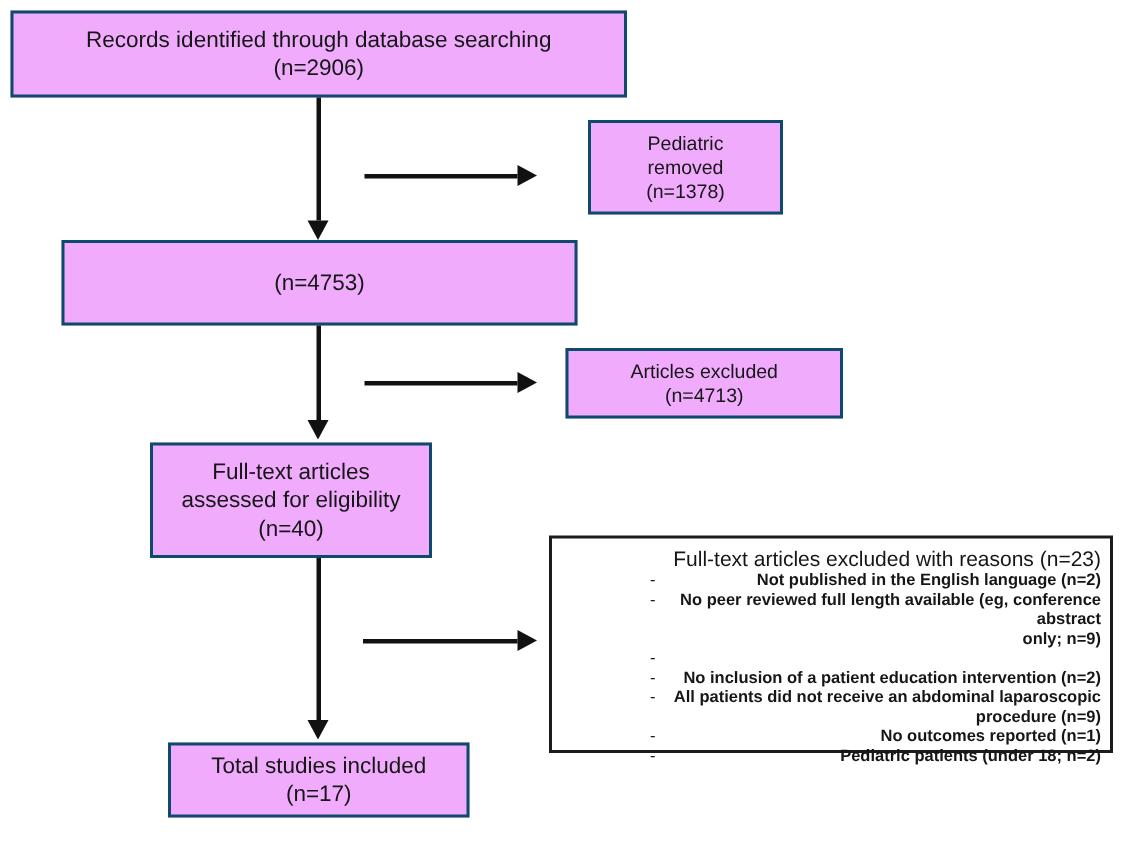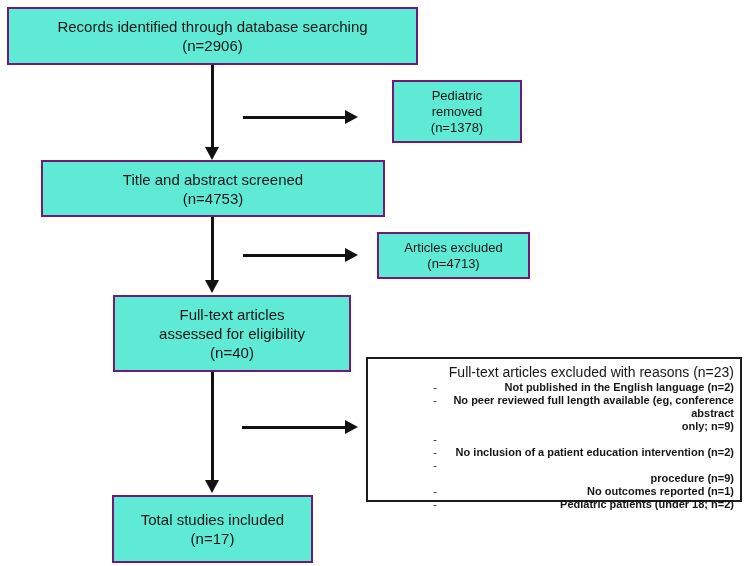--- a/index.html
+++ b/index.html
@@ -12,22 +12,22 @@
   .canvas {
     position: relative;
     width: 750px;
     height: 566px;
     background: #ffffff;
     overflow: hidden;
   }
   .box {
     position: absolute;
     box-sizing: border-box;
-    border: 2px solid #701a75;
-    background: #5eead4;
+    border: 2px solid #0c4a6e;
+    background: #f0abfc;
     display: flex;
     flex-direction: column;
     align-items: center;
     justify-content: center;
     text-align: center;
   }
   .ln { display: block; }
   .f15 { font-size: 15px; line-height: 19px; }
   .f13 { font-size: 13px; line-height: 16px; }
 
@@ -95,30 +95,29 @@
     <span class="ln">(n=2906)</span>
   </div>
 
   <div class="box f13" style="left:392px; top:80px; width:130px; height:63px;">
     <span class="ln">Pediatric</span>
     <span class="ln">removed</span>
     <span class="ln">(n=1378)</span>
   </div>
 
   <div class="box f15" style="left:41px; top:160px; width:344px; height:57px;">
-    <span class="ln">Title and abstract screened</span>
     <span class="ln">(n=4753)</span>
   </div>
 
-  <div class="box f13" style="left:377px; top:232px; width:153px; height:47px;">
+  <div class="box f13" style="left:377px; top:232px; width:185px; height:47px;">
     <span class="ln">Articles excluded</span>
     <span class="ln">(n=4713)</span>
   </div>
 
-  <div class="box f15" style="left:113px; top:295px; width:238px; height:77px;">
+  <div class="box f15" style="left:100px; top:295px; width:188px; height:77px;">
     <span class="ln">Full-text articles</span>
     <span class="ln">assessed for eligibility</span>
     <span class="ln">(n=40)</span>
   </div>
 
   <div class="reasons-box" style="left:366px; top:357px; width:376px; height:145px;">
     <div class="reasons-title">Full-text articles excluded with reasons (n=23)</div>
 
     <div class="reason-line">
       <span class="dash">-</span>
@@ -134,36 +133,37 @@
     </div>
     <div class="reason-line">
       <span class="dash">-</span>
     </div>
     <div class="reason-line">
       <span class="dash">-</span>
       <span class="rtext">No inclusion of a patient education intervention (n=2)</span>
     </div>
     <div class="reason-line">
       <span class="dash">-</span>
+      <span class="rtext">All patients did not receive an abdominal laparoscopic</span>
     </div>
     <div class="reason-line">
       <span class="dash"></span>
       <span class="rtext">procedure (n=9)</span>
     </div>
     <div class="reason-line">
       <span class="dash">-</span>
       <span class="rtext">No outcomes reported (n=1)</span>
     </div>
     <div class="reason-line">
       <span class="dash">-</span>
       <span class="rtext">Pediatric patients (under 18; n=2)</span>
     </div>
   </div>
 
-  <div class="box f15" style="left:112px; top:495px; width:201px; height:68px;">
+  <div class="box f15" style="left:112px; top:495px; width:201px; height:50px;">
     <span class="ln">Total studies included</span>
     <span class="ln">(n=17)</span>
   </div>
 
   <div class="arrow-down" style="left:205px; top:65px; width:14px; height:95px;">
     <div class="shaft"></div>
     <div class="head"></div>
   </div>
 
   <div class="arrow-right" style="left:243px; top:110px; width:115px; height:14px;">

